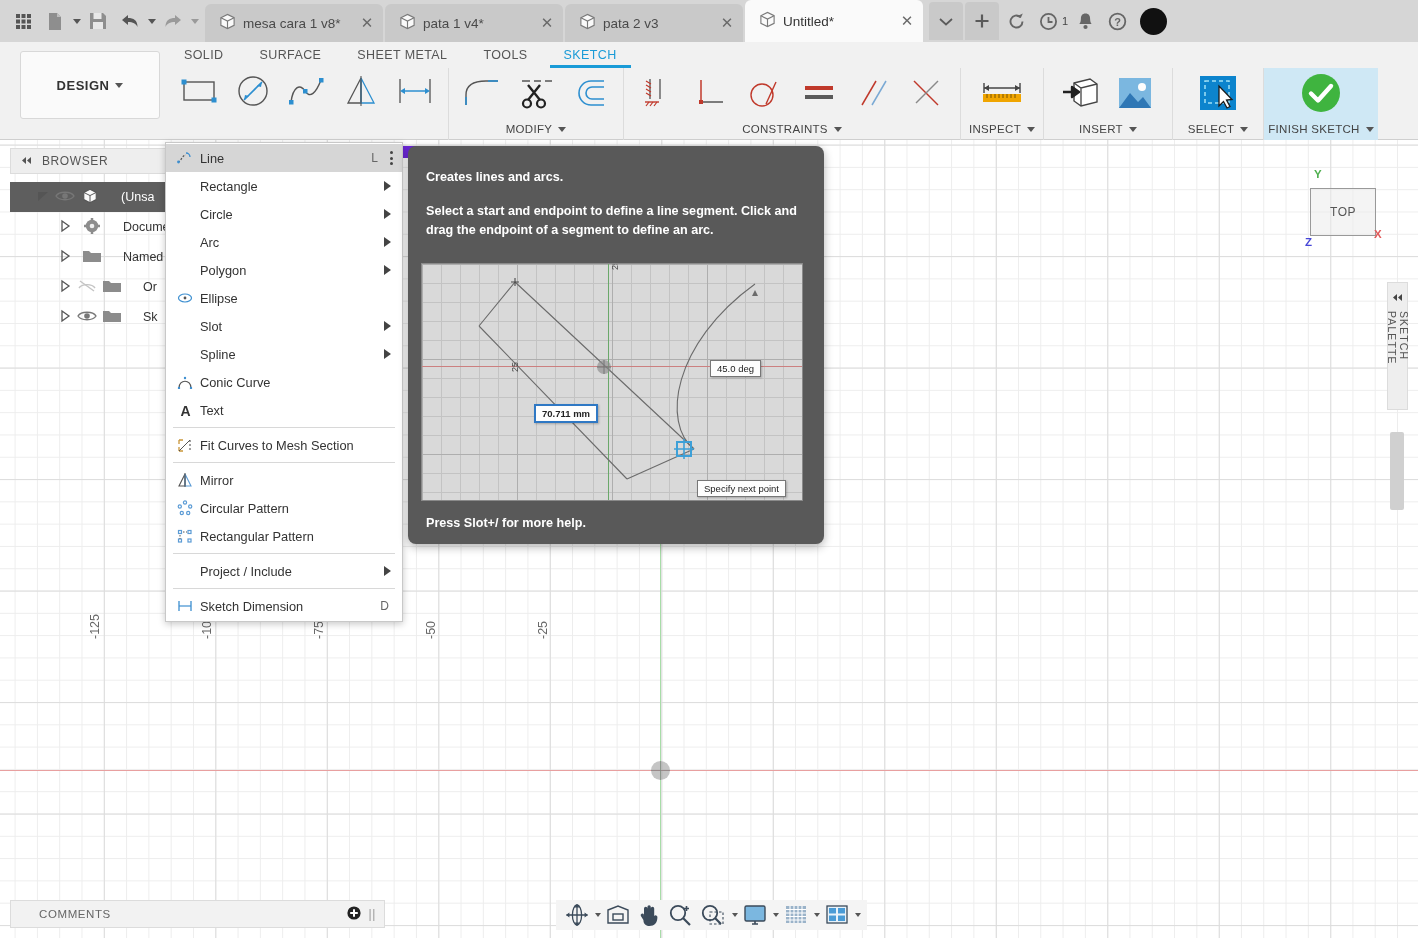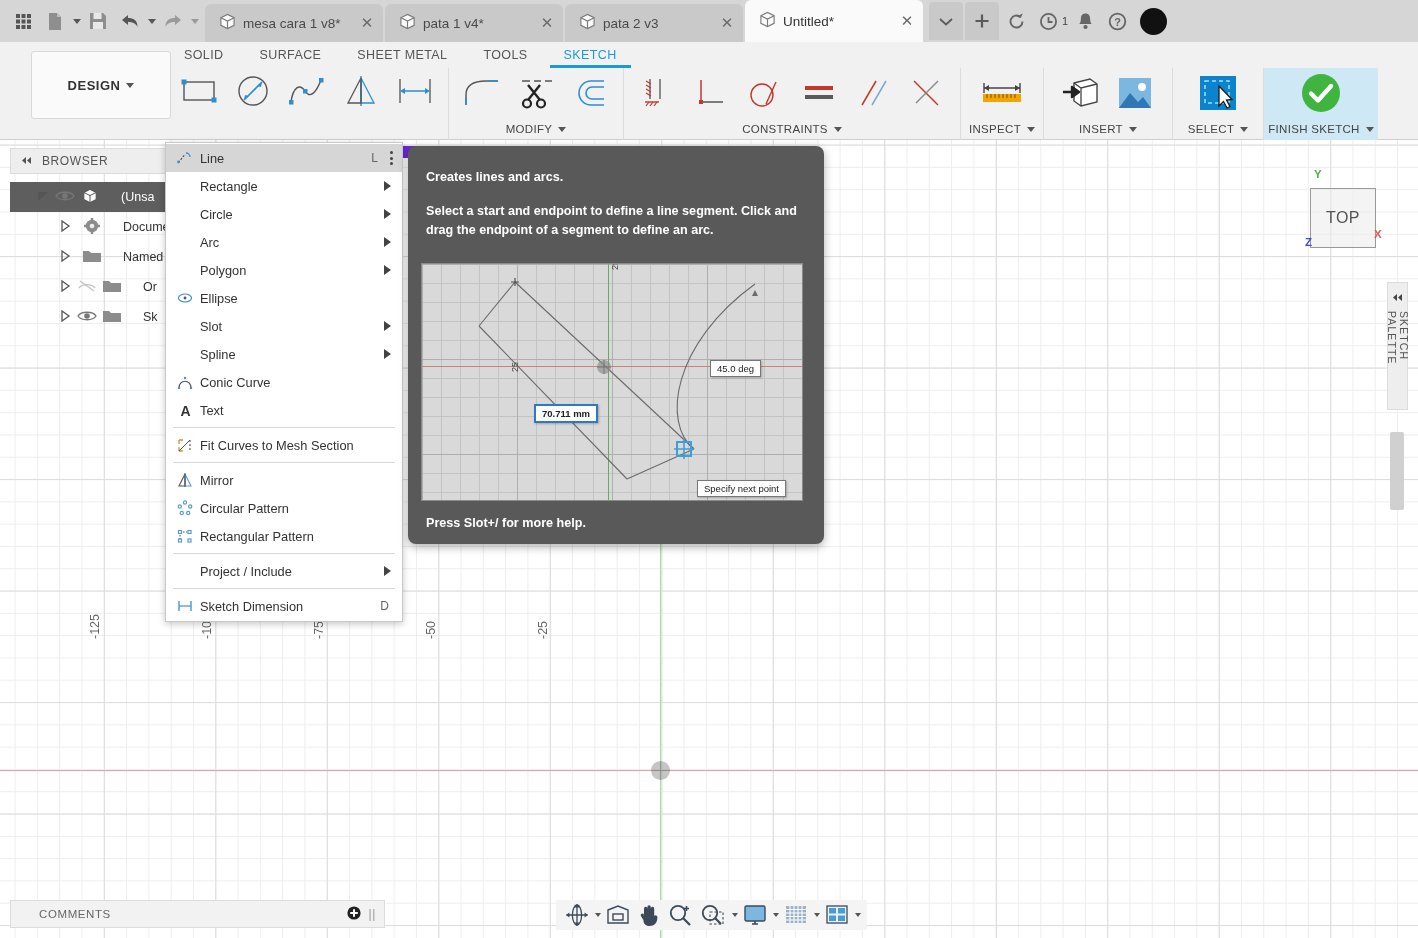--- a/index.html
+++ b/index.html
@@ -32,21 +32,21 @@
   .tb-chevron { width:34px;height:38px;background:#c9c9c9;display:flex;align-items:center;
     justify-content:center;border-radius:4px 4px 0 0; }
   .tb-plus { width:34px;height:38px;background:#c9c9c9;display:flex;align-items:center;
     justify-content:center;border-radius:4px 4px 0 0; }
   .notif-count { font-size:11px;color:#444;margin-left:-3px; }
   .avatar { width:27px;height:27px;border-radius:50%;background:#111;margin:0 6px 0 6px; }
 
   
   .ribbon { position:absolute; left:0; top:42px; width:1418px; height:98px;
     background:#f1f1f1; border-bottom:1px solid #cfcfcf; }
-  .design-box { position:absolute; left:31px; top:9px; width:140px; height:68px;
+  .design-box { position:absolute; left:20px; top:9px; width:140px; height:68px;
     background:#fafafa; border:1px solid #d8d8d8; border-radius:3px;
     display:flex; align-items:center; justify-content:center; gap:5px;
     font-size:13px; font-weight:bold; color:#333; letter-spacing:.5px; }
 
   .ribtabs { position:absolute; left:166px; top:0; height:26px; display:flex; align-items:center; }
   .ribtab { font-size:12.5px; color:#555; padding:0 18px; height:26px; line-height:26px;
     letter-spacing:.4px; position:relative; cursor:default; }
   .ribtab.active { color:#1a9bd7; }
   .ribtab.active::after { content:""; position:absolute; left:4px; right:4px; bottom:0;
     height:3px; background:#1a9bd7; }
@@ -96,24 +96,24 @@
   .origin { position:absolute; left:651px; top:621px; width:19px; height:19px;
     border-radius:50%; background:rgba(150,150,150,.55); }
   .origin::before { content:""; position:absolute; left:9px; top:0; width:1px; height:19px;
     background:rgba(120,120,120,.5); }
   .origin::after { content:""; position:absolute; left:0; top:9px; width:19px; height:1px;
     background:rgba(120,120,120,.5); }
   .ticklbl { position:absolute; font-size:12.5px; color:#666;
     transform:rotate(-90deg); transform-origin:left top; white-space:nowrap; }
 
   
-  .viewcube { position:absolute; left:1310px; top:188px; width:66px; height:60px;
+  .viewcube { position:absolute; left:1310px; top:188px; width:66px; height:48px;
     border:1px solid #999; background:rgba(235,235,235,.55);
     display:flex; align-items:center; justify-content:center;
-    font-size:16px; color:#555; letter-spacing:.5px; }
+    font-size:12px; color:#555; letter-spacing:.5px; }
   .vc-ax { position:absolute; font-size:11.5px; font-weight:bold; }
 
   
   .spalette { position:absolute; left:1387px; top:282px; width:21px; height:128px;
     background:#eeeeee; border:1px solid #dcdcdc; display:flex; flex-direction:column;
     align-items:center; padding-top:5px; gap:5px; }
   .spalette .lbl { writing-mode:vertical-rl; font-size:10.5px; color:#555;
     letter-spacing:1.1px; }
   .vscroll { position:absolute; left:1390px; top:432px; width:14px; height:78px;
     background:#d0d0d0; border-radius:2px; }

